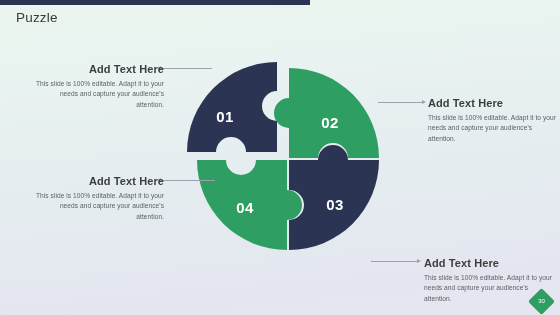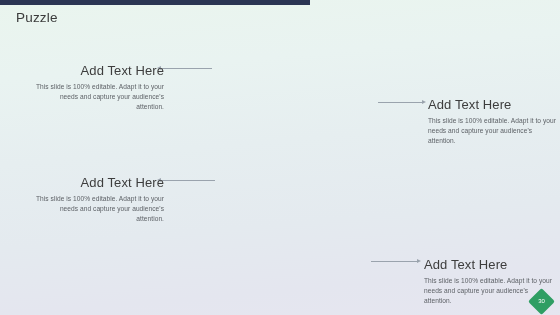--- a/index.html
+++ b/index.html
@@ -40,22 +40,22 @@
     letter-spacing: 0.2px;
     white-space: nowrap;
   }
 
   
   .callout {
     position: absolute;
     width: 132px;
   }
   .callout .c-title {
-    font-size: 13px;
-    font-weight: normal;
+    font-size: 11px;
+    font-weight: bold;
     color: #3d3d3d;
     line-height: 1.25;
     margin-bottom: 2.5px;
     letter-spacing: 0.1px;
   }
   .callout .c-body {
     font-size: 6.6px;
     font-weight: normal;
     color: #5d6166;
     line-height: 1.55;
@@ -135,20 +135,85 @@
   }
 </style>
 </head>
 <body>
 
 <div id="slide">
 
   <div id="top-rule"></div>
   <div id="page-title">Puzzle</div>
 
+  <div id="puzzle">
+    <svg viewBox="0 0 212 202" xmlns="http://www.w3.org/2000/svg">
+      <defs>
+
+        <clipPath id="clipTL">
+          <path d="M 8,8
+                   A 88,88 0 0 1 96,96
+                   L 63,96
+                   A 15,15 0 1 0 33,96
+                   L 8,96
+                   Z"></path>
+        </clipPath>
+      </defs>
+
+      <g>
+
+        <path d="M 4,94
+                 A 90,90 0 0 1 94,4
+                 L 94,33
+                 A 15,15 0 1 0 94,63
+                 L 94,94
+                 L 63,94
+                 A 15,15 0 1 0 33,94
+                 Z" fill="#2b3553"></path>
+        <text class="piece-num" x="42" y="64" text-anchor="middle">01</text>
+      </g>
+
+      <g>
+        <path d="M 106,10
+                 A 90,90 0 0 1 196,100
+                 L 165,100
+                 A 15,15 0 1 0 135,100
+                 L 106,100
+                 L 106,70
+                 A 15,15 0 1 1 106,40
+                 Z" fill="#2f9e63"></path>
+        <text class="piece-num" x="147" y="70" text-anchor="middle">02</text>
+      </g>
+
+      <g>
+        <path d="M 106,102
+                 L 135,102
+                 A 15,15 0 1 1 165,102
+                 L 196,102
+                 A 90,90 0 0 1 106,192
+                 L 106,162
+                 A 15,15 0 1 0 106,132
+                 Z" fill="#2b3553"></path>
+        <text class="piece-num" x="152" y="152" text-anchor="middle">03</text>
+      </g>
+
+      <g>
+        <path d="M 14,102
+                 L 43,102
+                 A 15,15 0 1 0 73,102
+                 L 104,102
+                 L 104,132
+                 A 15,15 0 1 1 104,162
+                 L 104,192
+                 A 90,90 0 0 1 14,102
+                 Z" fill="#2f9e63"></path>
+        <text class="piece-num" x="62" y="155" text-anchor="middle">04</text>
+      </g>
+    </svg>
+  </div>
 
   <div class="connector" id="conn-1"></div>
   <div class="arrow left" id="arr-1"></div>
 
   <div class="connector" id="conn-2"></div>
   <div class="arrow right" id="arr-2"></div>
 
   <div class="connector" id="conn-3"></div>
   <div class="arrow left" id="arr-3"></div>
 

